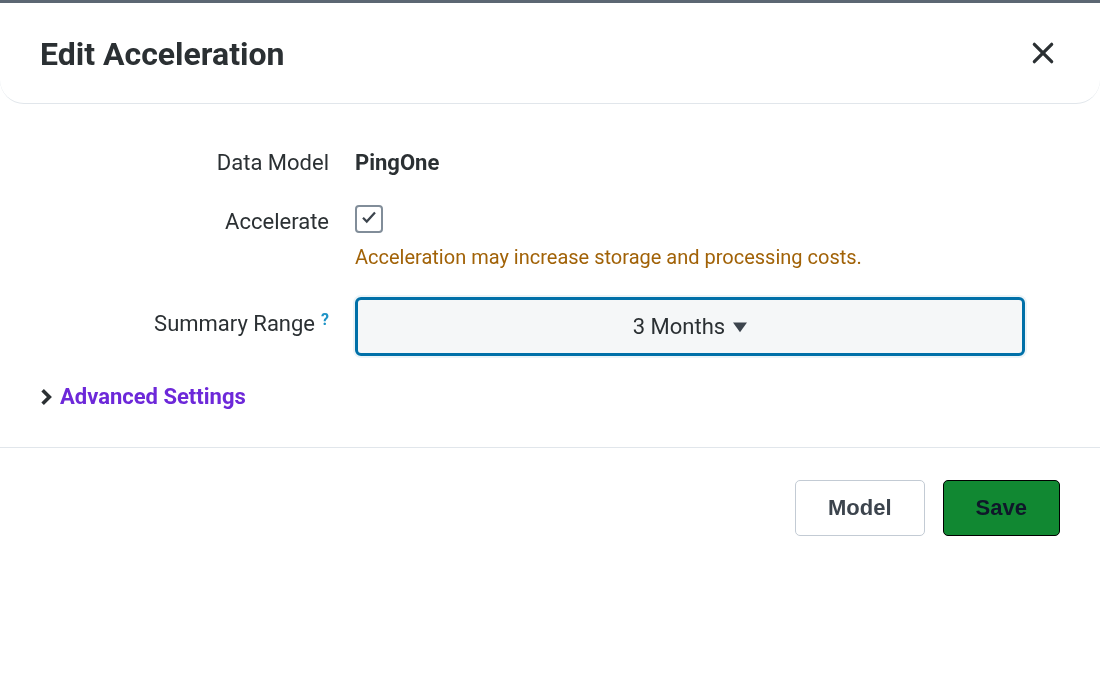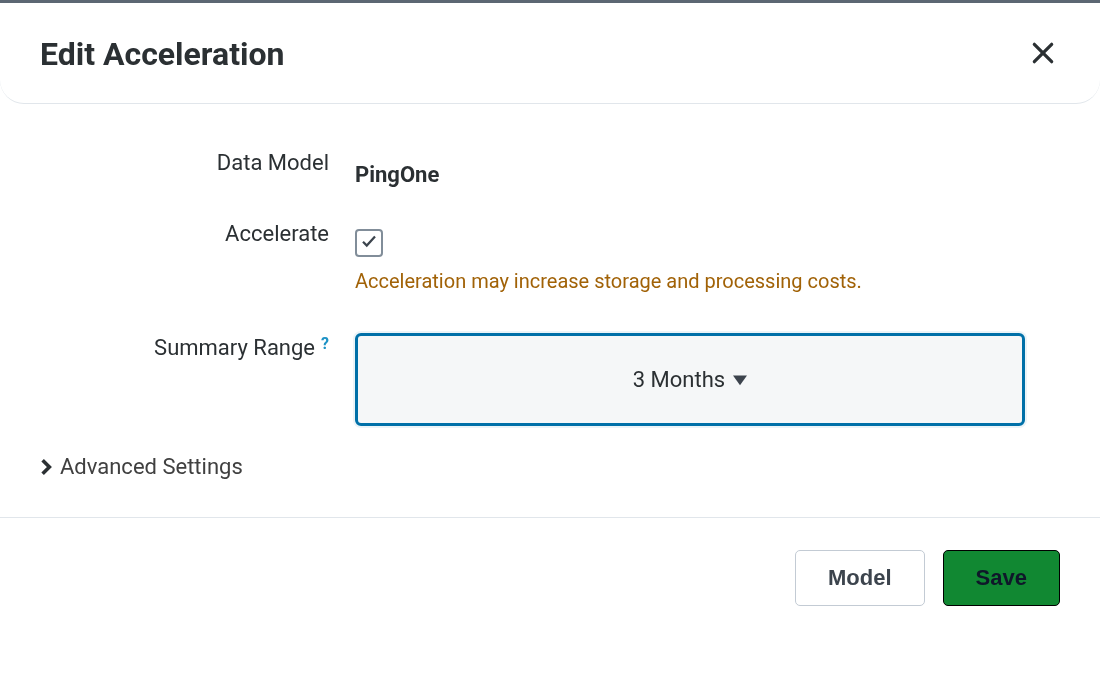--- a/index.html
+++ b/index.html
@@ -53,21 +53,20 @@
       padding-right: 26px;
       padding-top: 6px;
     }
     .form-label {
       font-size: 22px;
       color: #2b3033;
       font-weight: 400;
     }
     .form-value-col {
       flex: 1;
-      margin-top: 12px;
     }
     .form-value-text {
       font-size: 22px;
       font-weight: 700;
       color: #2b3033;
       padding-top: 6px;
     }
     .checkbox-wrap {
       display: inline-block;
       padding-top: 2px;
@@ -108,21 +107,21 @@
       cursor: pointer;
       position: relative;
       top: -4px;
     }
     .dropdown {
       width: 100%;
       max-width: 670px;
       background: #f5f7f8;
       border: 3px solid #0070a8;
       border-radius: 6px;
-      padding: 31px 20px;
+      padding: 14px 20px;
       display: flex;
       align-items: center;
       justify-content: center;
       cursor: pointer;
       font-size: 22px;
       color: #2b3033;
       box-shadow: 0 0 0 2px rgba(0,112,168,0.08);
     }
     .dropdown-text {
       margin-right: 8px;
@@ -148,22 +147,22 @@
     }
     .chevron-right svg {
       width: 12px;
       height: 18px;
       stroke: #2b3033;
       stroke-width: 3.2;
       fill: none;
     }
     .advanced-label {
       font-size: 22px;
-      font-weight: 400;
-      color: #404040;
+      font-weight: 700;
+      color: #6d28d9;
     }
     .modal-footer {
       border-top: 1px solid #e1e6eb;
       padding: 32px 40px;
       display: flex;
       justify-content: flex-end;
       gap: 18px;
     }
     .btn {
       font-size: 22px;

